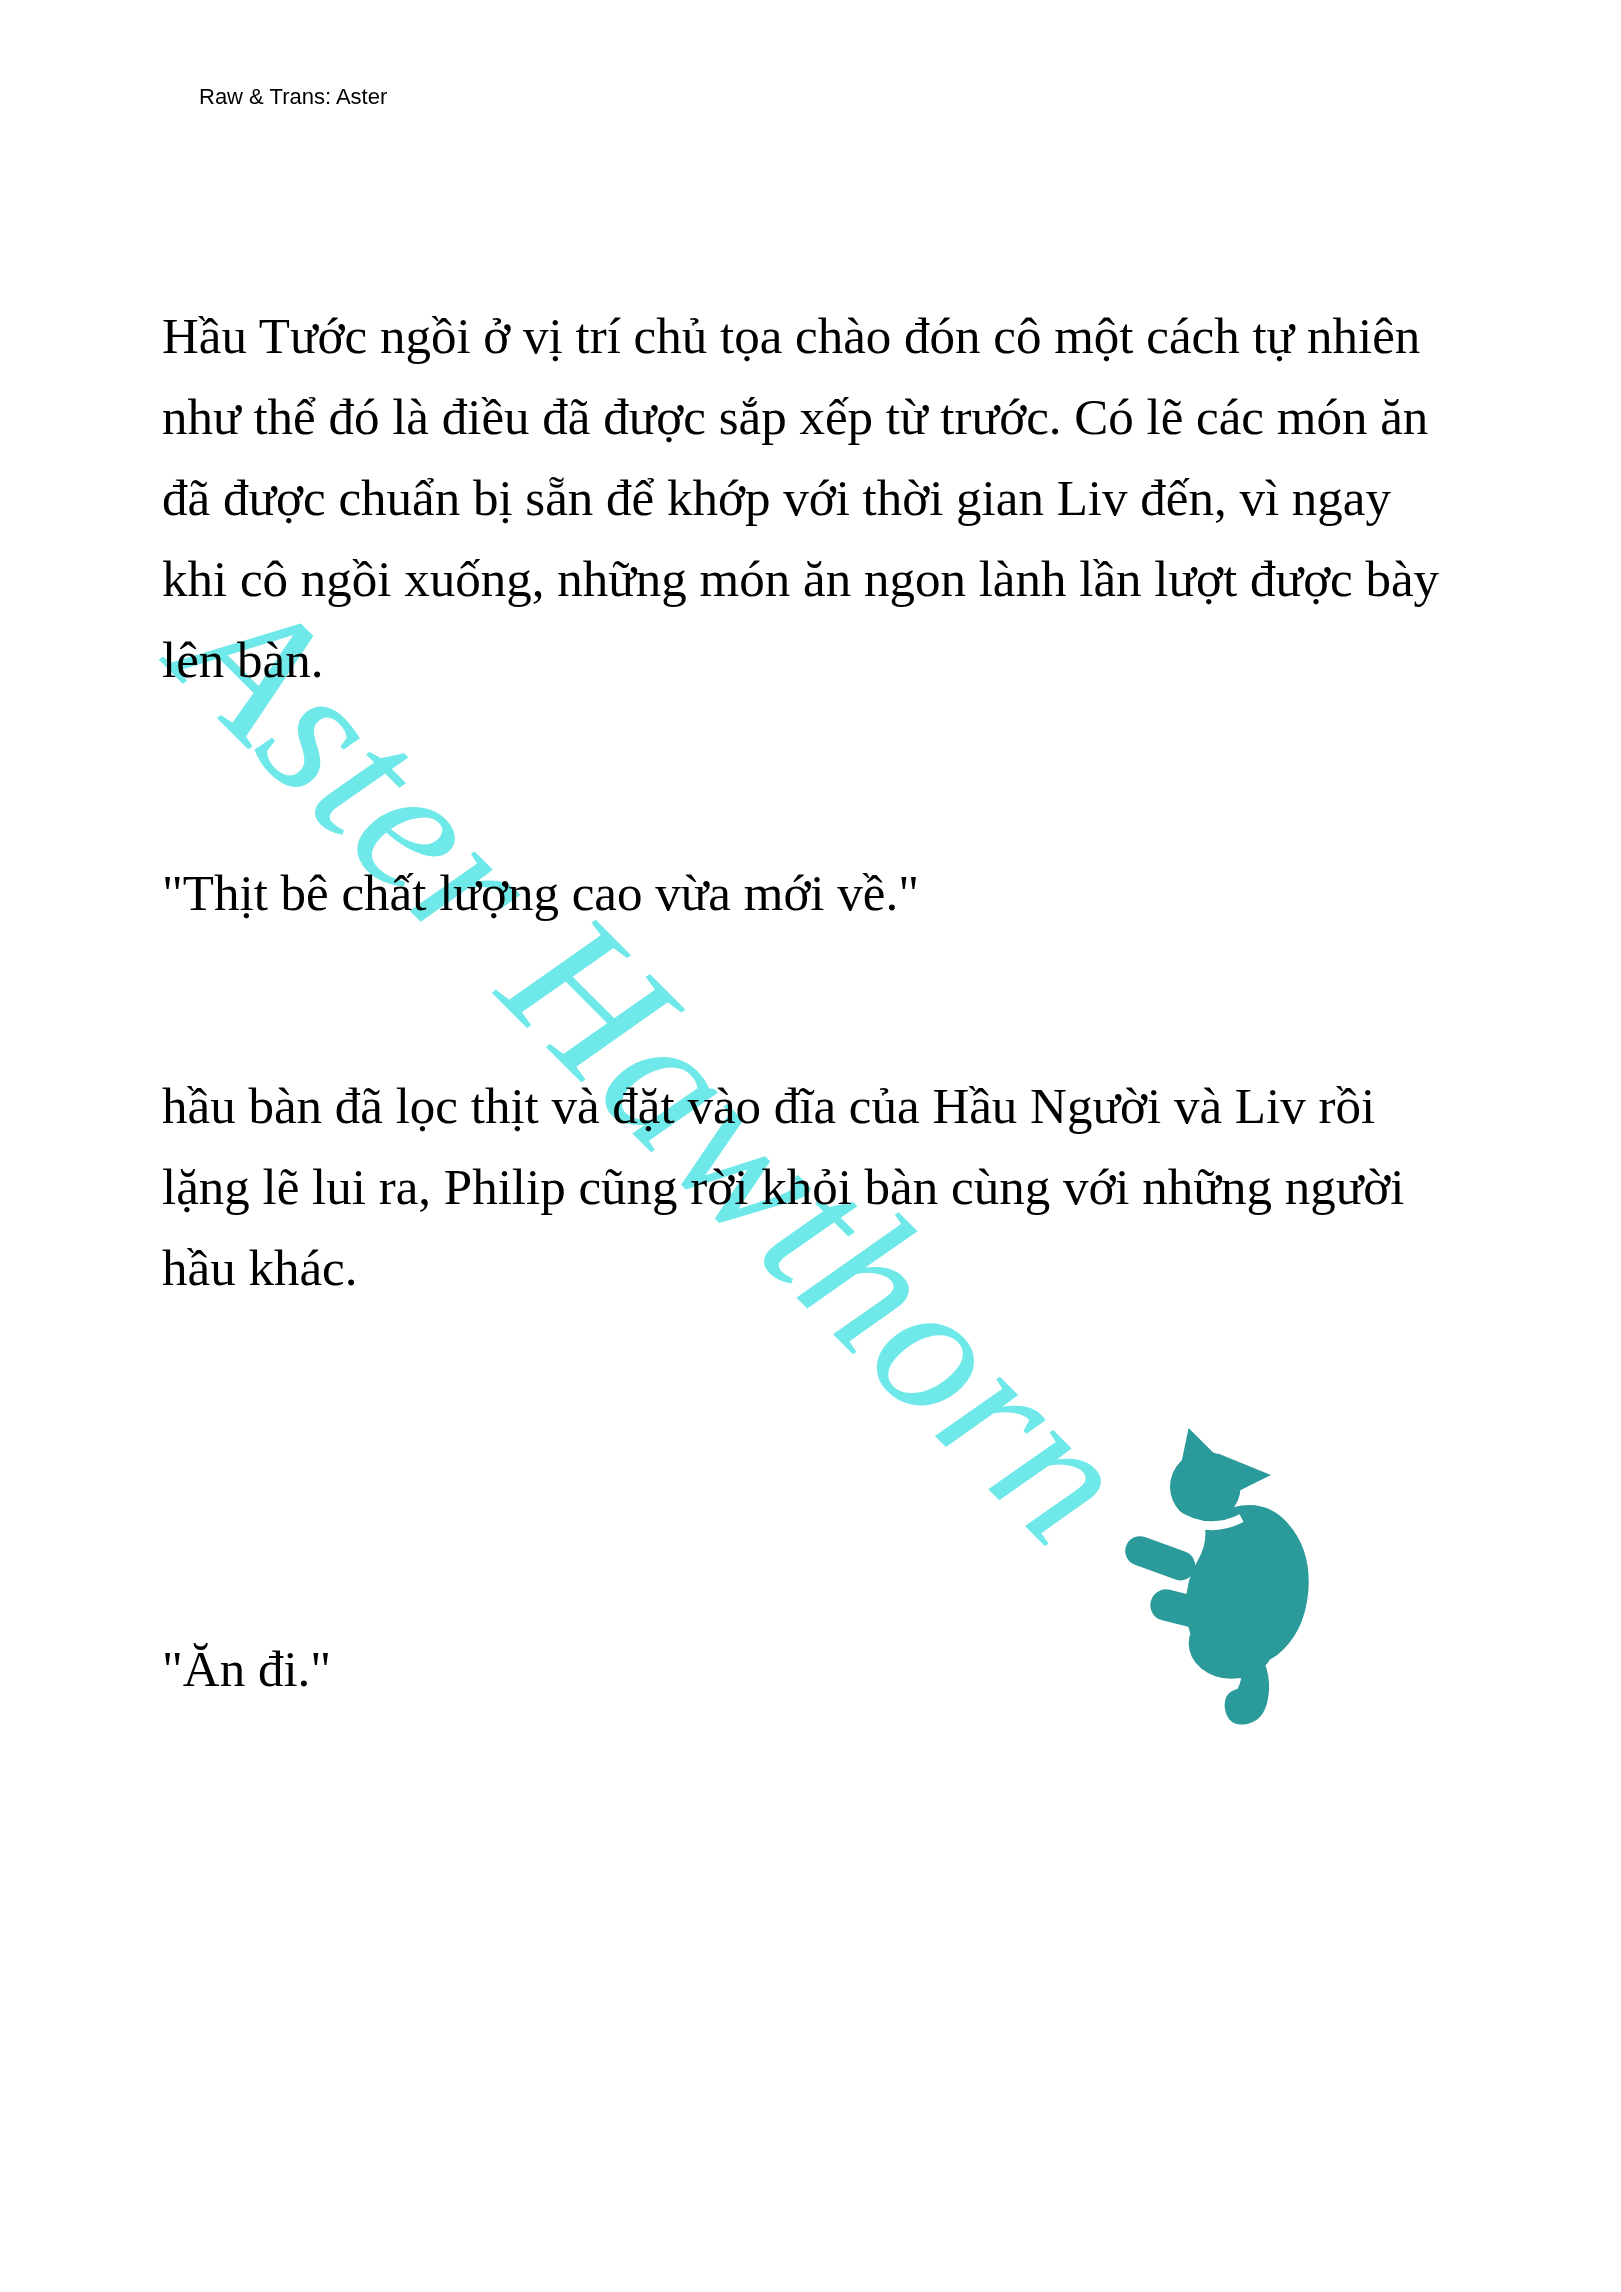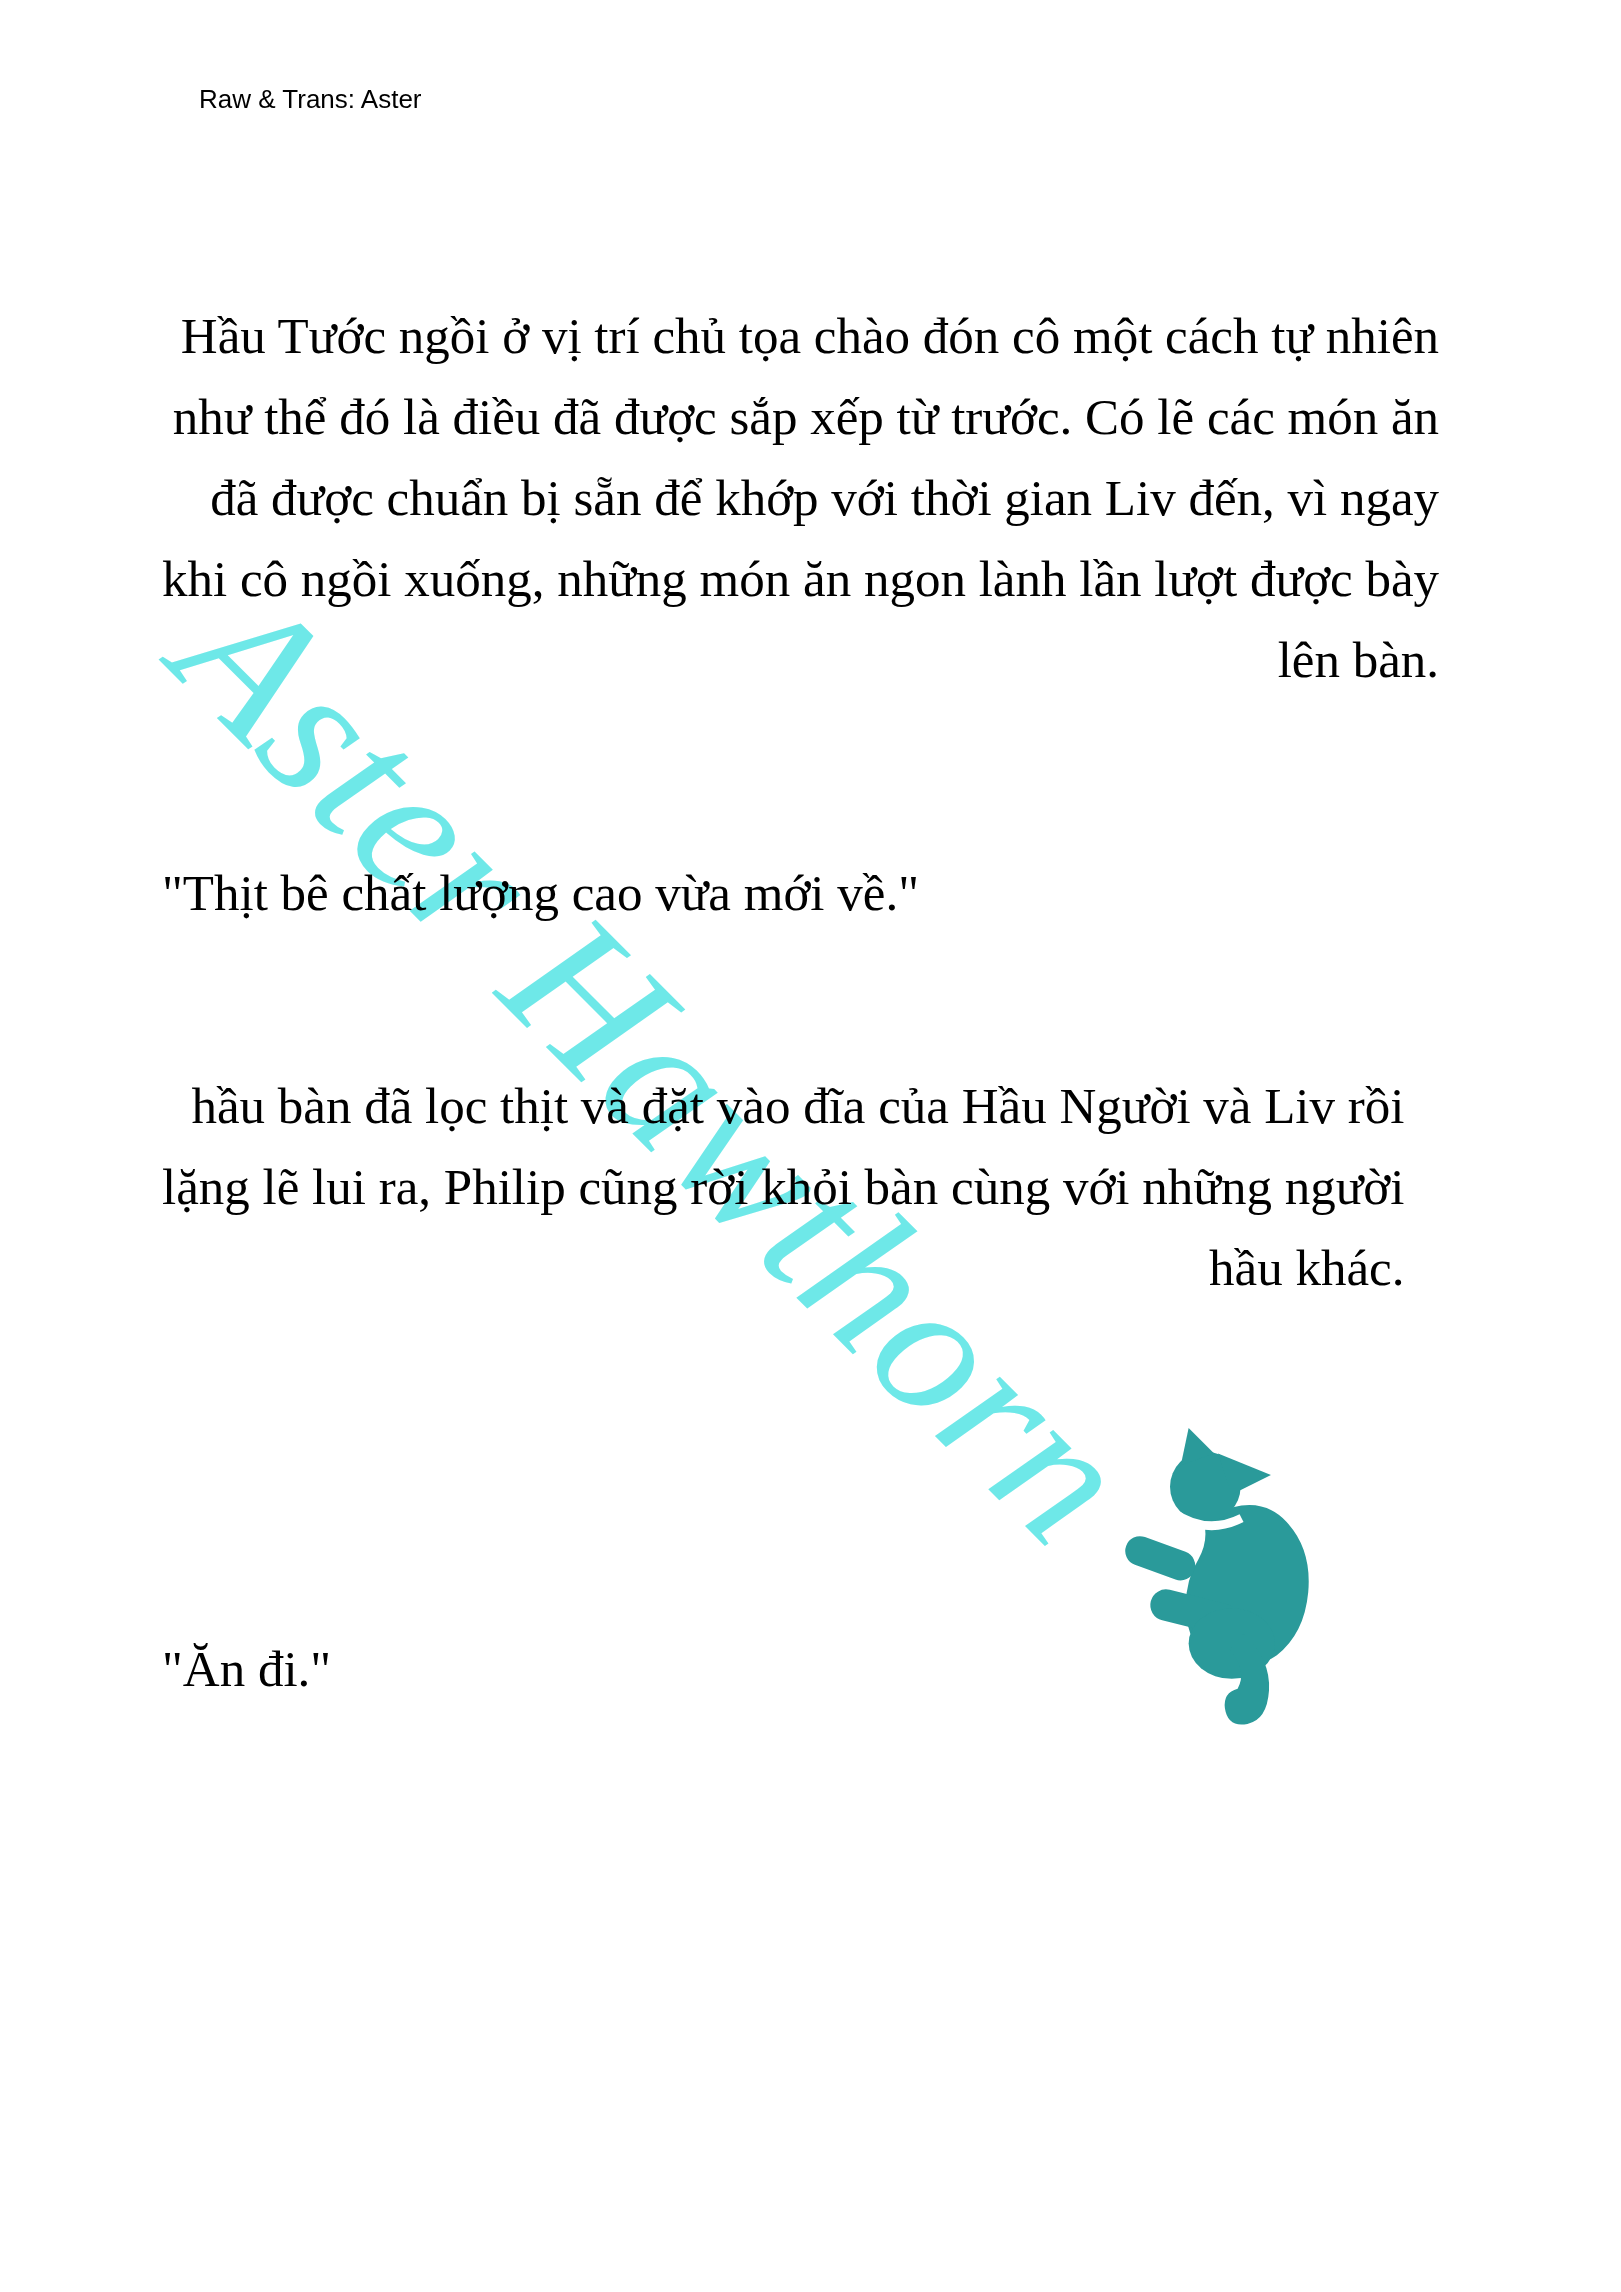--- a/index.html
+++ b/index.html
@@ -26,32 +26,31 @@
     z-index:0;
     letter-spacing:2px;
     user-select:none;
   }
 
   
   .header-credit{
     position:absolute;
     left:199px;top:84px;
     font-family:"Liberation Sans",sans-serif;
-    font-size:26px;
+    font-size:22px;
     color:#000;
     z-index:2;
     white-space:nowrap;
   }
 
   
   .content{
     position:absolute;
     left:162px;top:0;right:59px;bottom:0;
     z-index:2;
-    text-align:right;
   }
   .para{
     position:absolute;
     left:0;
     font-size:51px;
     color:#000;
     line-height:81px;
   }
   .para .line{white-space:nowrap;}
   .para:nth-of-type(1){top:296px;}

